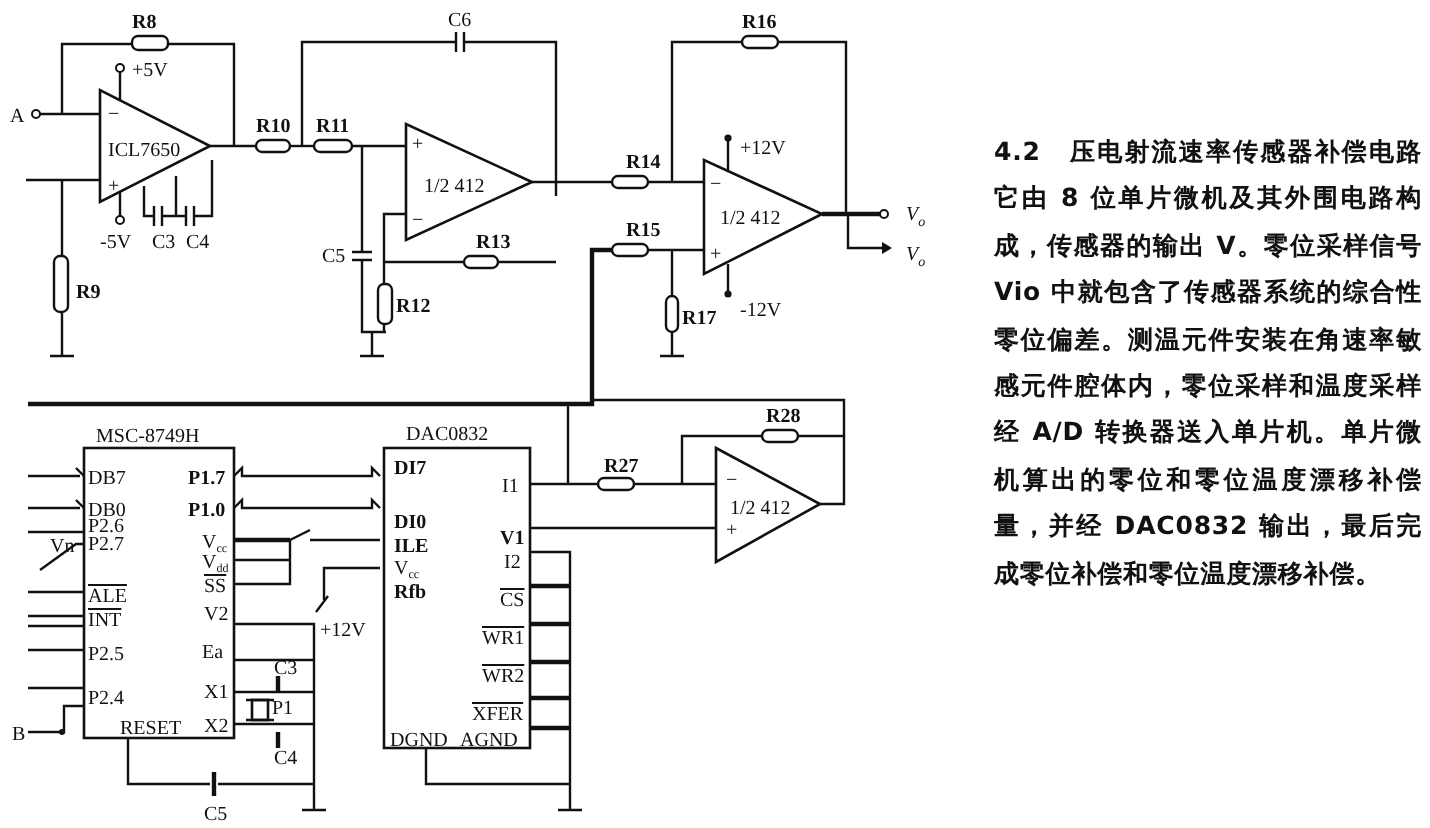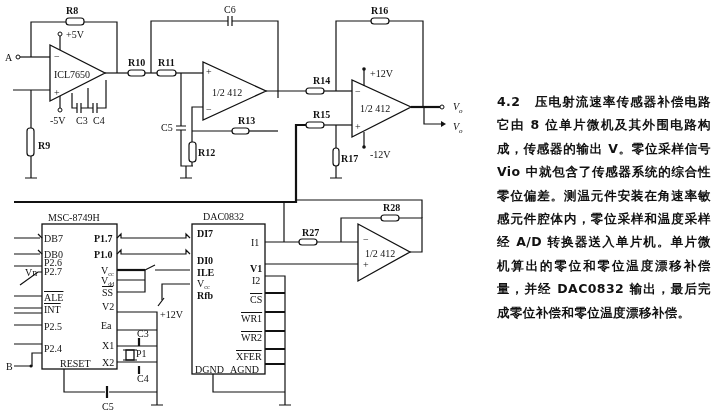--- a/index.html
+++ b/index.html
@@ -4,21 +4,21 @@
 <style>
   html, body { margin:0; padding:0; background:#ffffff; }
   body { width:715px; height:414px; position:relative; overflow:hidden; font-family:"DejaVu Serif", serif; }
   #schem { position:absolute; left:0; top:0; width:480px; height:414px; }
   #schem text { font-family:"Liberation Serif", serif; font-size:10px; fill:#111; }
   #schem .lbl-b { font-weight:bold; }
   #schem .w { stroke:#111; stroke-width:1.2; fill:none; }
   #schem .wt { stroke:#111; stroke-width:2.2; fill:none; }
   #schem .box { stroke:#111; stroke-width:1.3; fill:#fff; }
   #schem .res { stroke:#111; stroke-width:1.2; fill:#fff; }
-  .article { position:absolute; left:497px; top:64px; width:214px; font-family:"DejaVu Sans", sans-serif; font-size:12.5px; font-weight:bold; line-height:23.4px; color:#111; letter-spacing:0.4px; text-align:justify;margin-top:26px; }
+  .article { position:absolute; left:497px; top:64px; width:214px; font-family:"DejaVu Sans", sans-serif; font-size:12.5px; font-weight:bold; line-height:23.4px; color:#111; letter-spacing:0.4px; text-align:justify; }
   .article .heading-num { margin-right:14px; }
   .article .heading-title { }
   .article .body-text { }
 </style>
 </head>
 <body>
 
 <svg id="schem" viewBox="0 0 480 414">
 
   <g>

